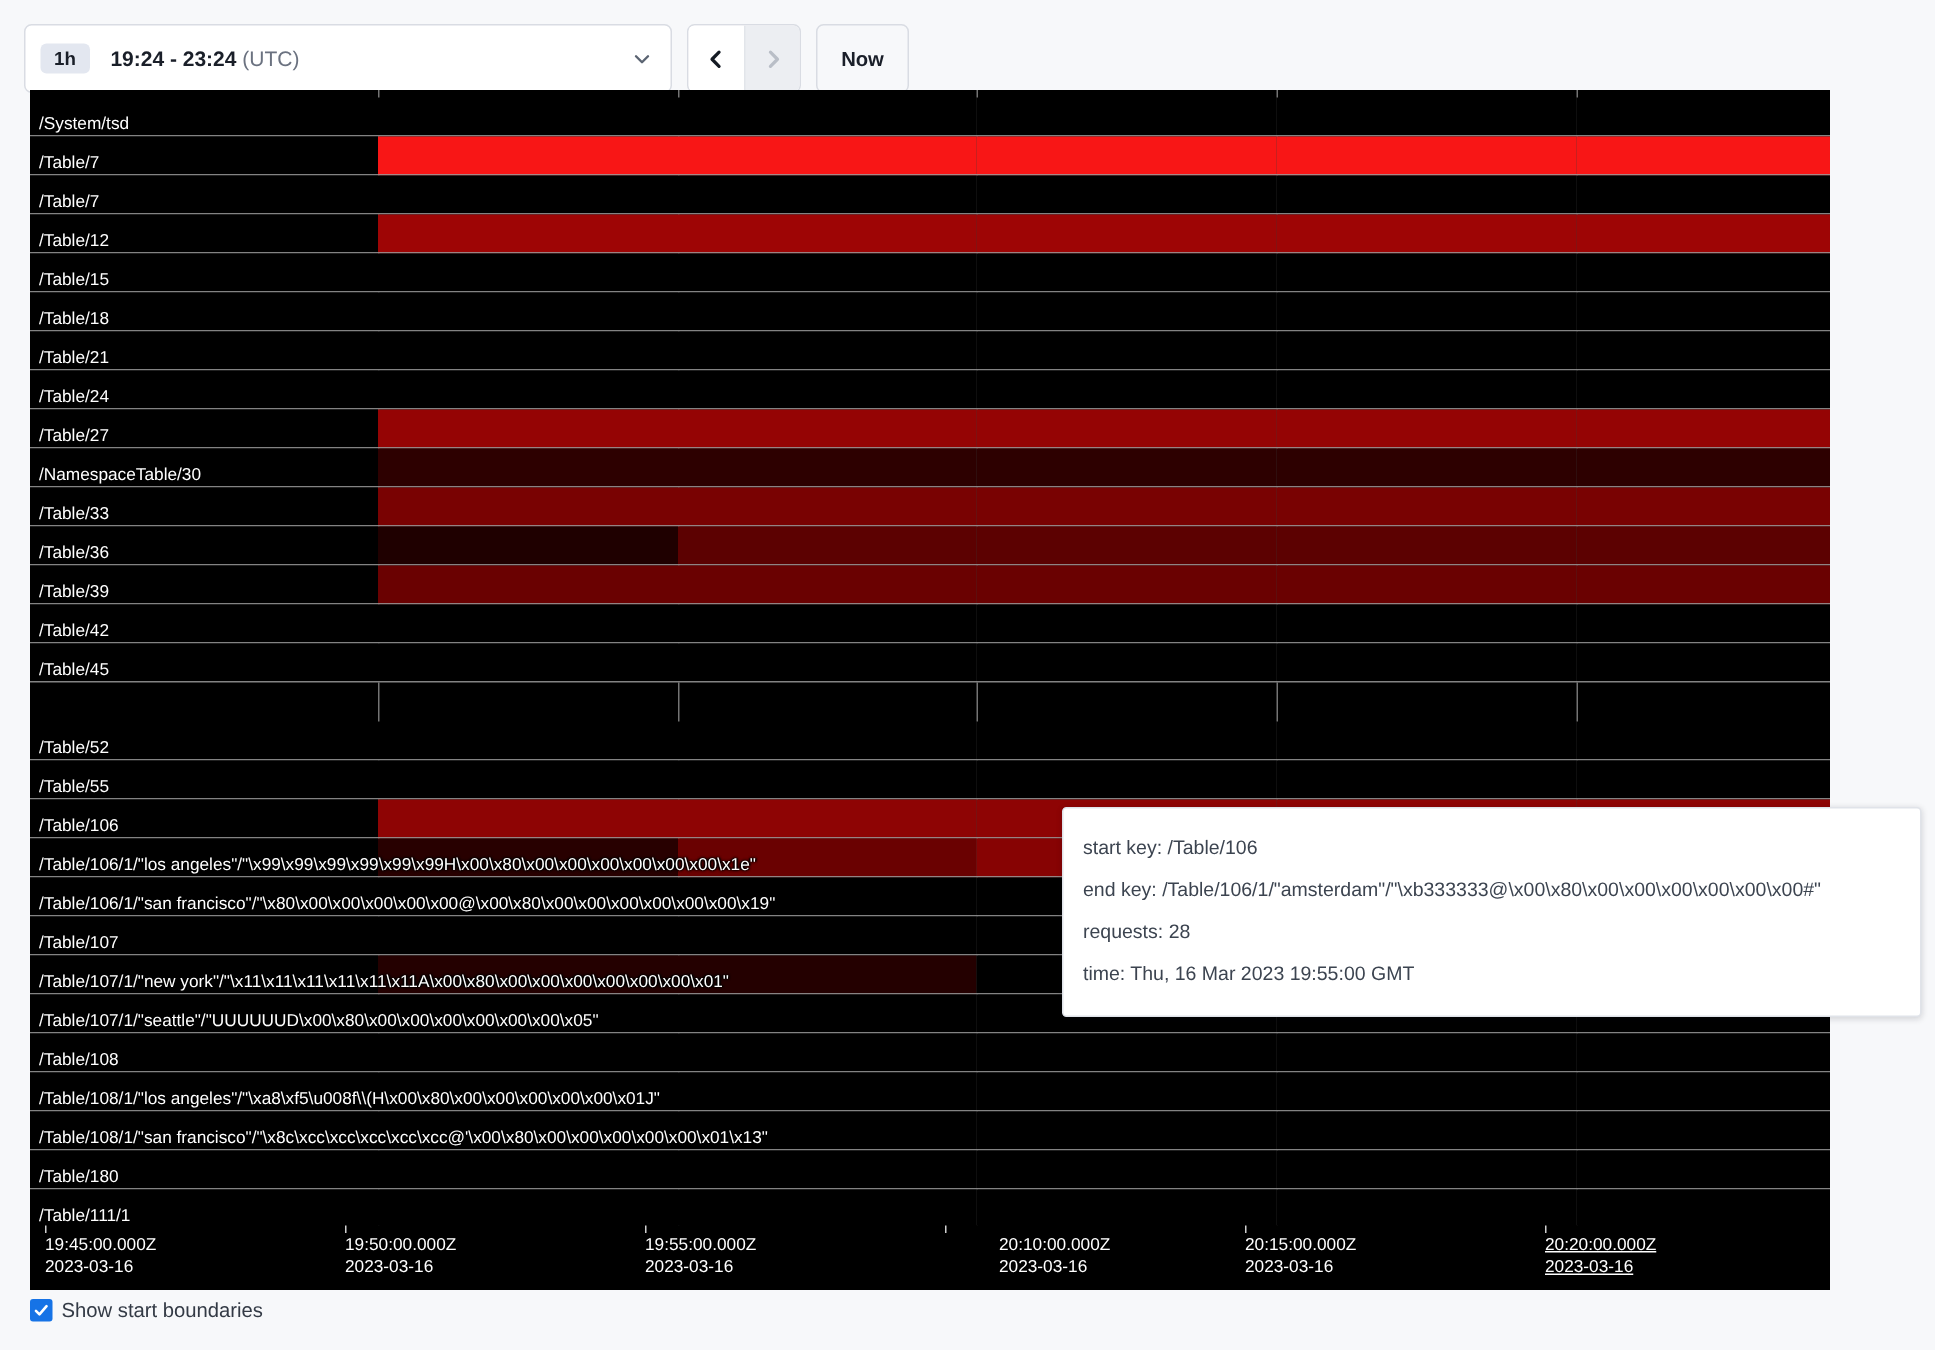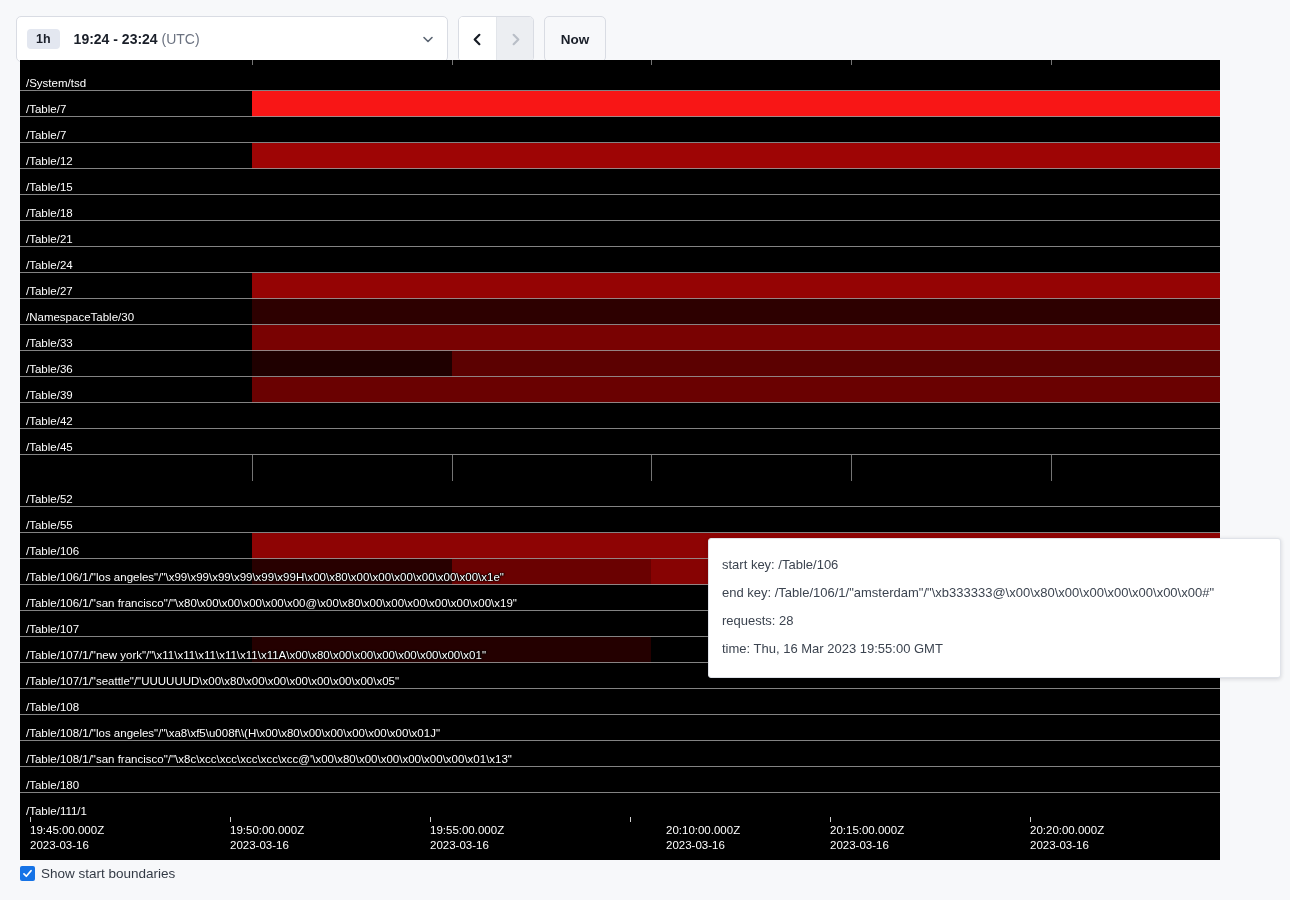--- a/index.html
+++ b/index.html
@@ -634,21 +634,21 @@
       <div class="xlabel" style="left: 646px;">
         <div>20:10:00.000Z</div>
         <div>2023-03-16</div>
       </div>
       <div class="tick" style="left: 810px;"></div>
       <div class="xlabel" style="left: 810px;">
         <div>20:15:00.000Z</div>
         <div>2023-03-16</div>
       </div>
       <div class="tick" style="left: 1010px;"></div>
-      <div class="xlabel" style="left: 1010px;">
+      <div class="xlabel" style="left: 1010px; text-decoration: underline;">
         <div>20:20:00.000Z</div>
         <div>2023-03-16</div>
       </div>
     </div>
 </div>
 
 <div class="tooltip">
   <div class="line">start key: /Table/106</div>
   <div class="line">end key: /Table/106/1/"amsterdam"/"\xb333333@\x00\x80\x00\x00\x00\x00\x00\x00#"</div>
   <div class="line">requests: 28</div>

